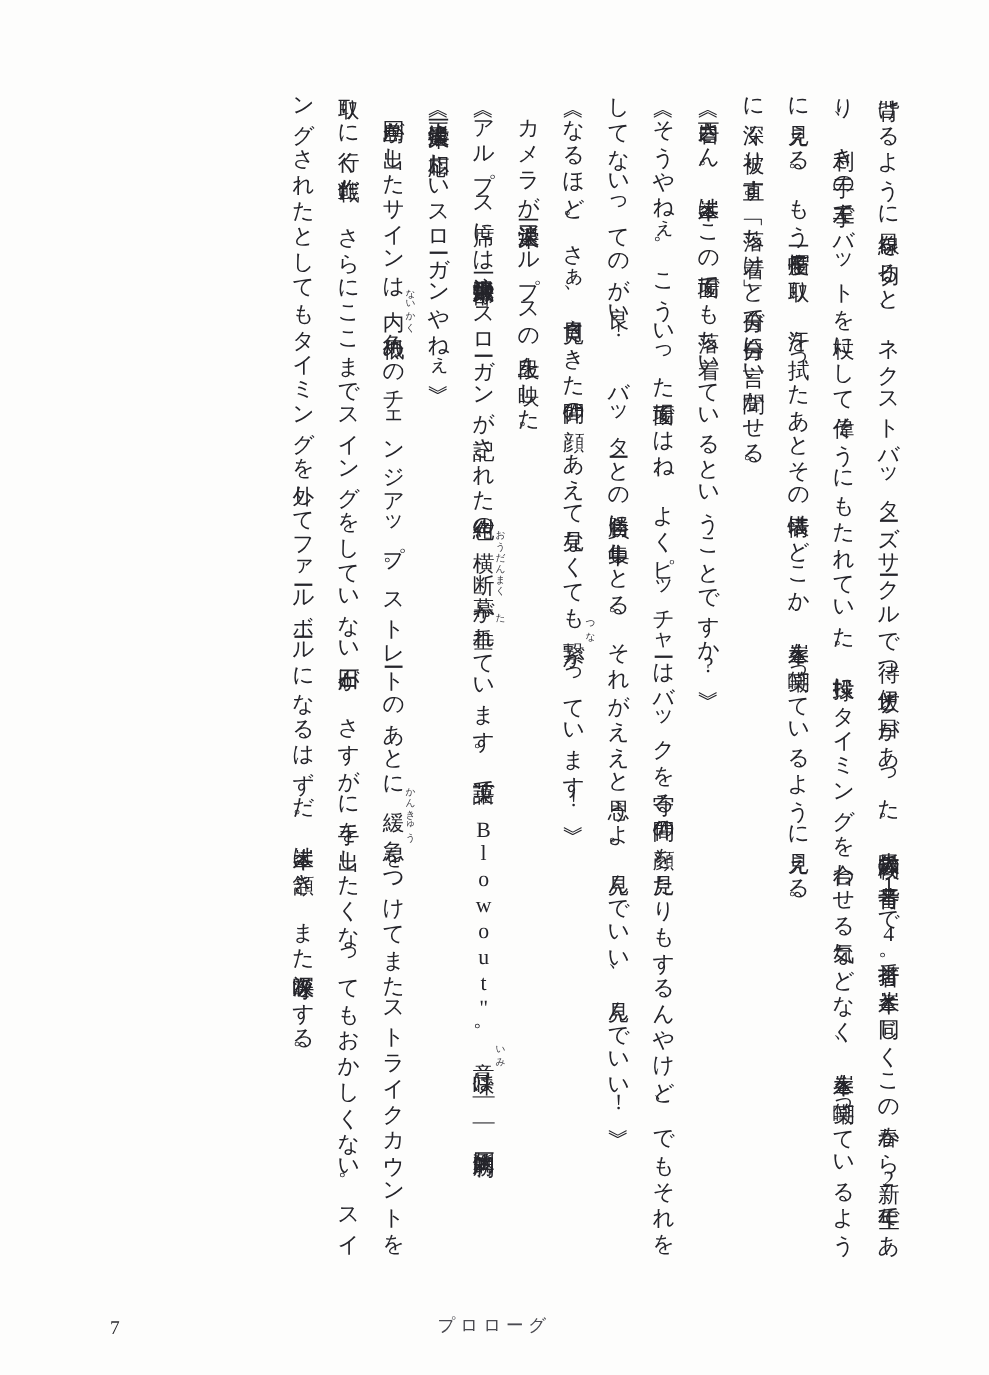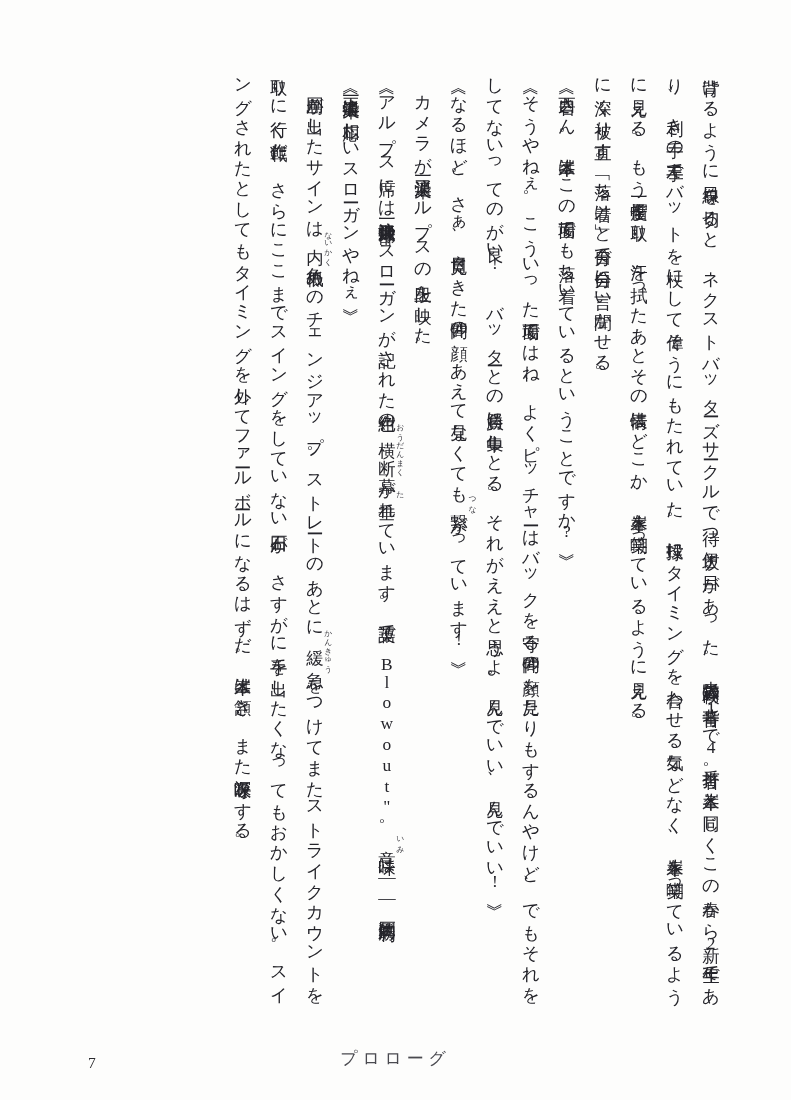--- a/index.html
+++ b/index.html
@@ -82,21 +82,21 @@
     font-size: 15.5px;
     color: #2a2a2e;
     font-family: "Liberation Serif", "DejaVu Serif", serif;
   }
   .running-head {
     position: absolute;
     left: 0;
     right: 0;
     bottom: 2px;
     text-align: center;
-    font-size: 17px;
+    font-size: 14px;
     letter-spacing: 0.28em;
     color: #4a4a50;
   }
 </style>
 </head>
 <body>
 
 <div class="page">
 
   <div class="text-body">

